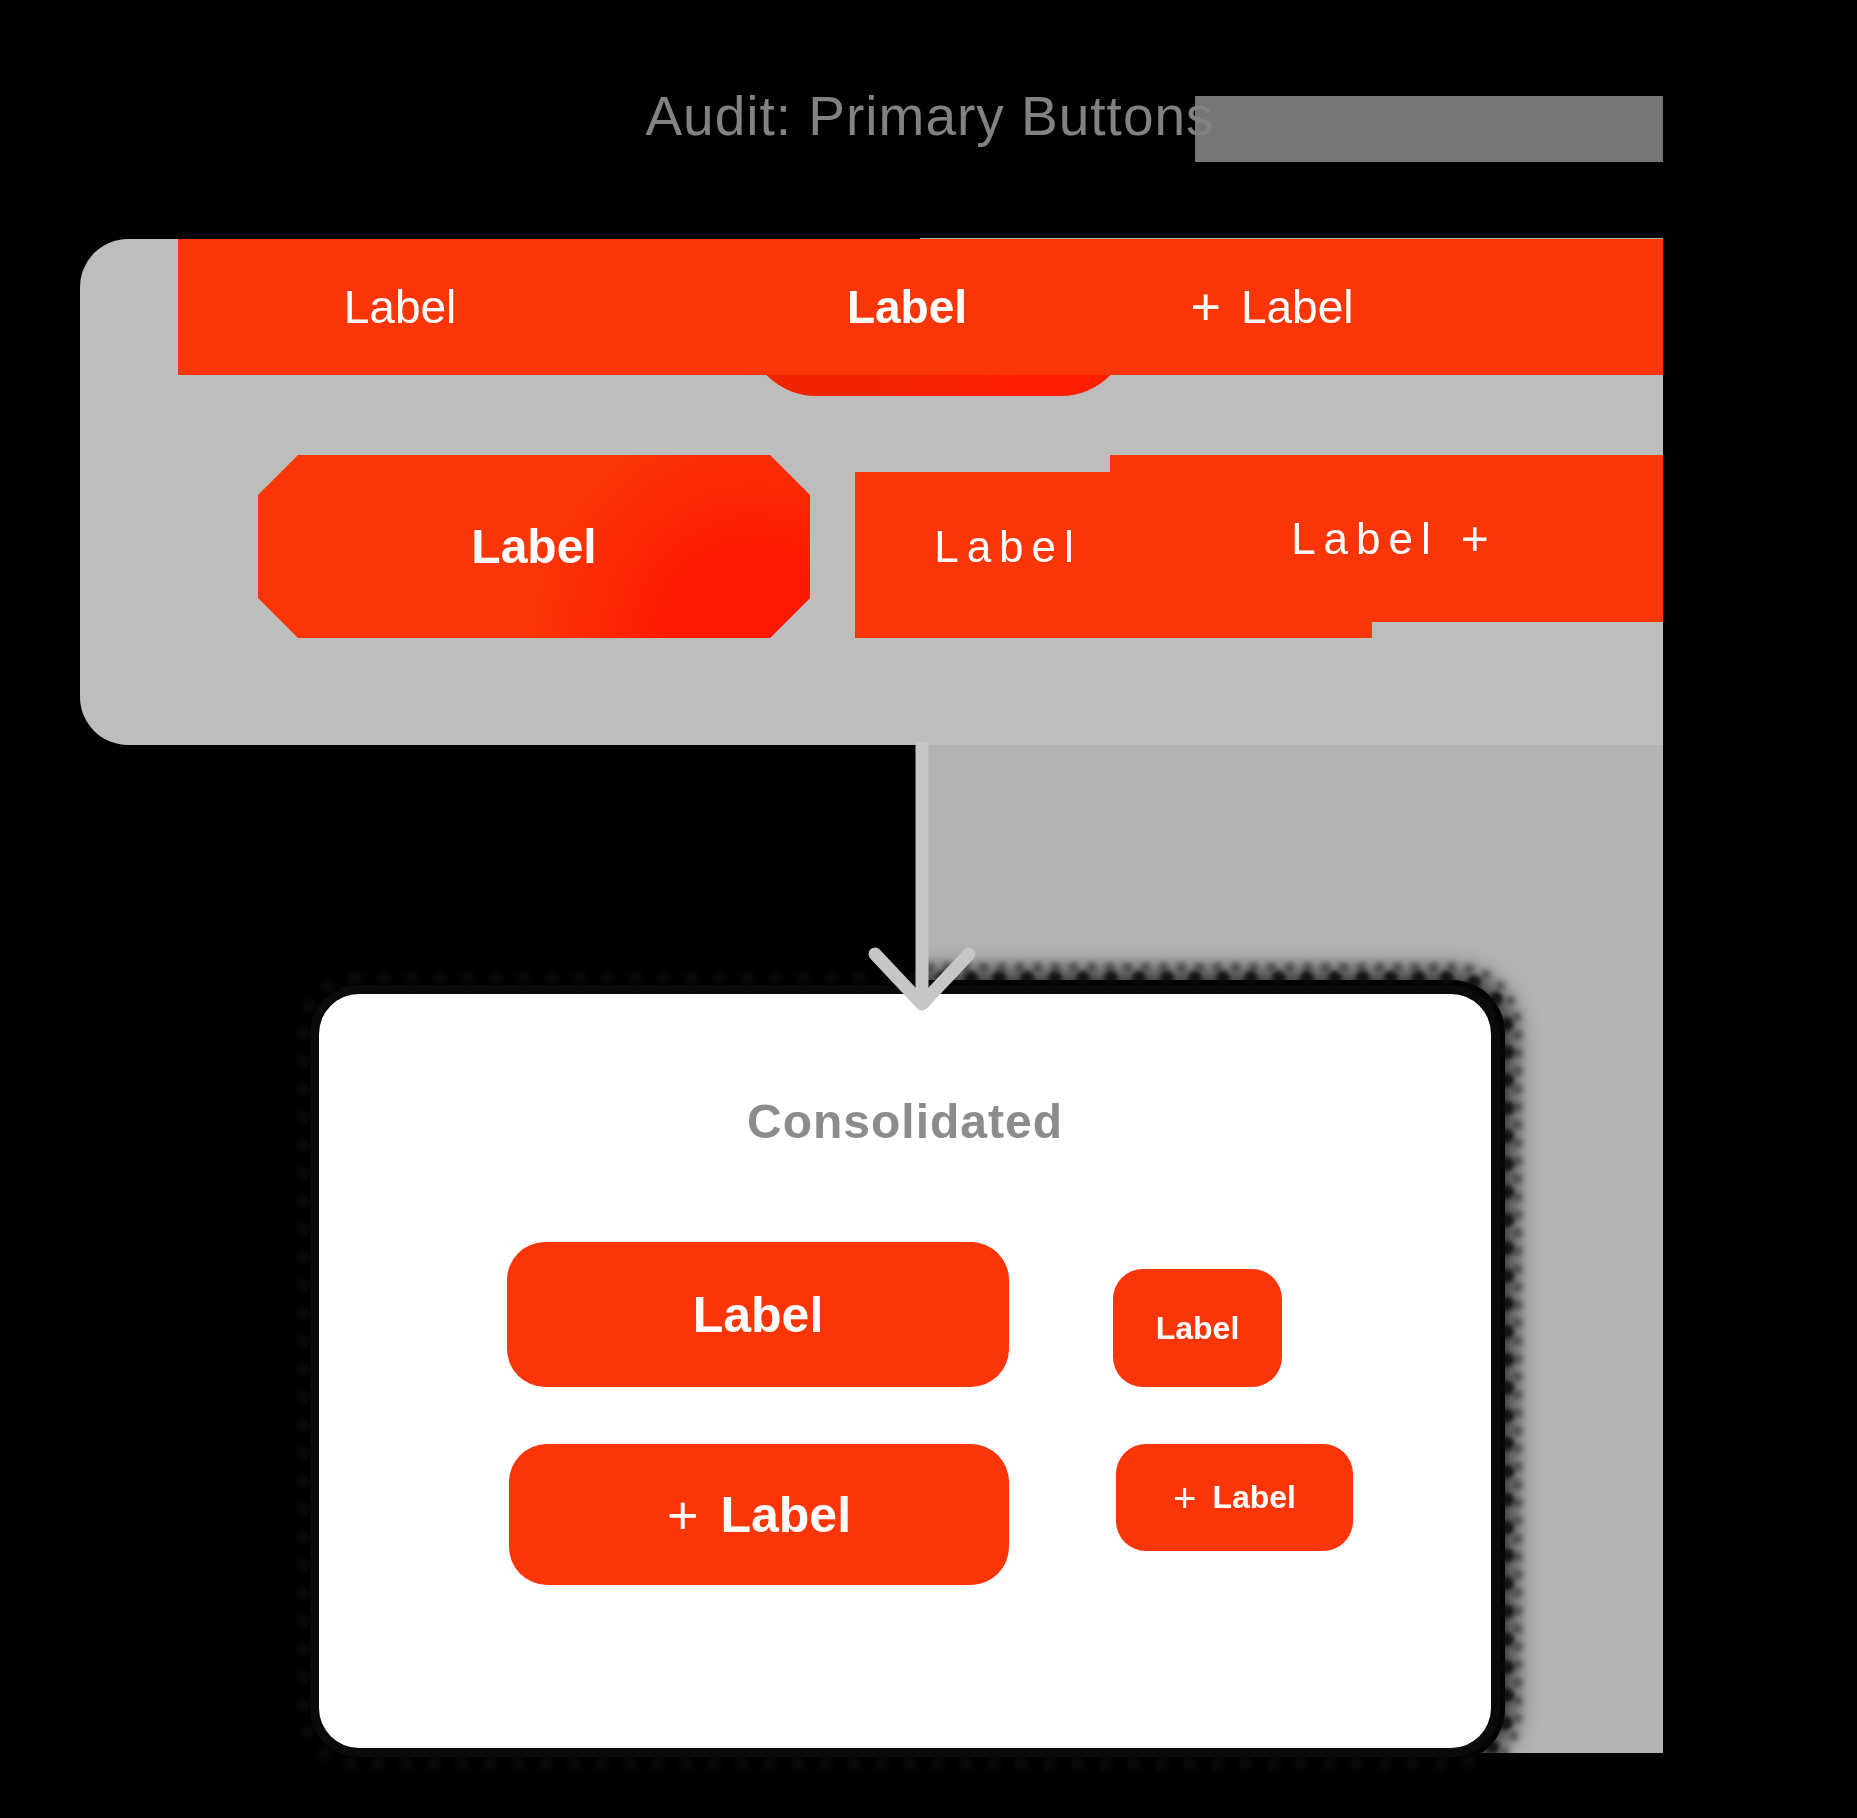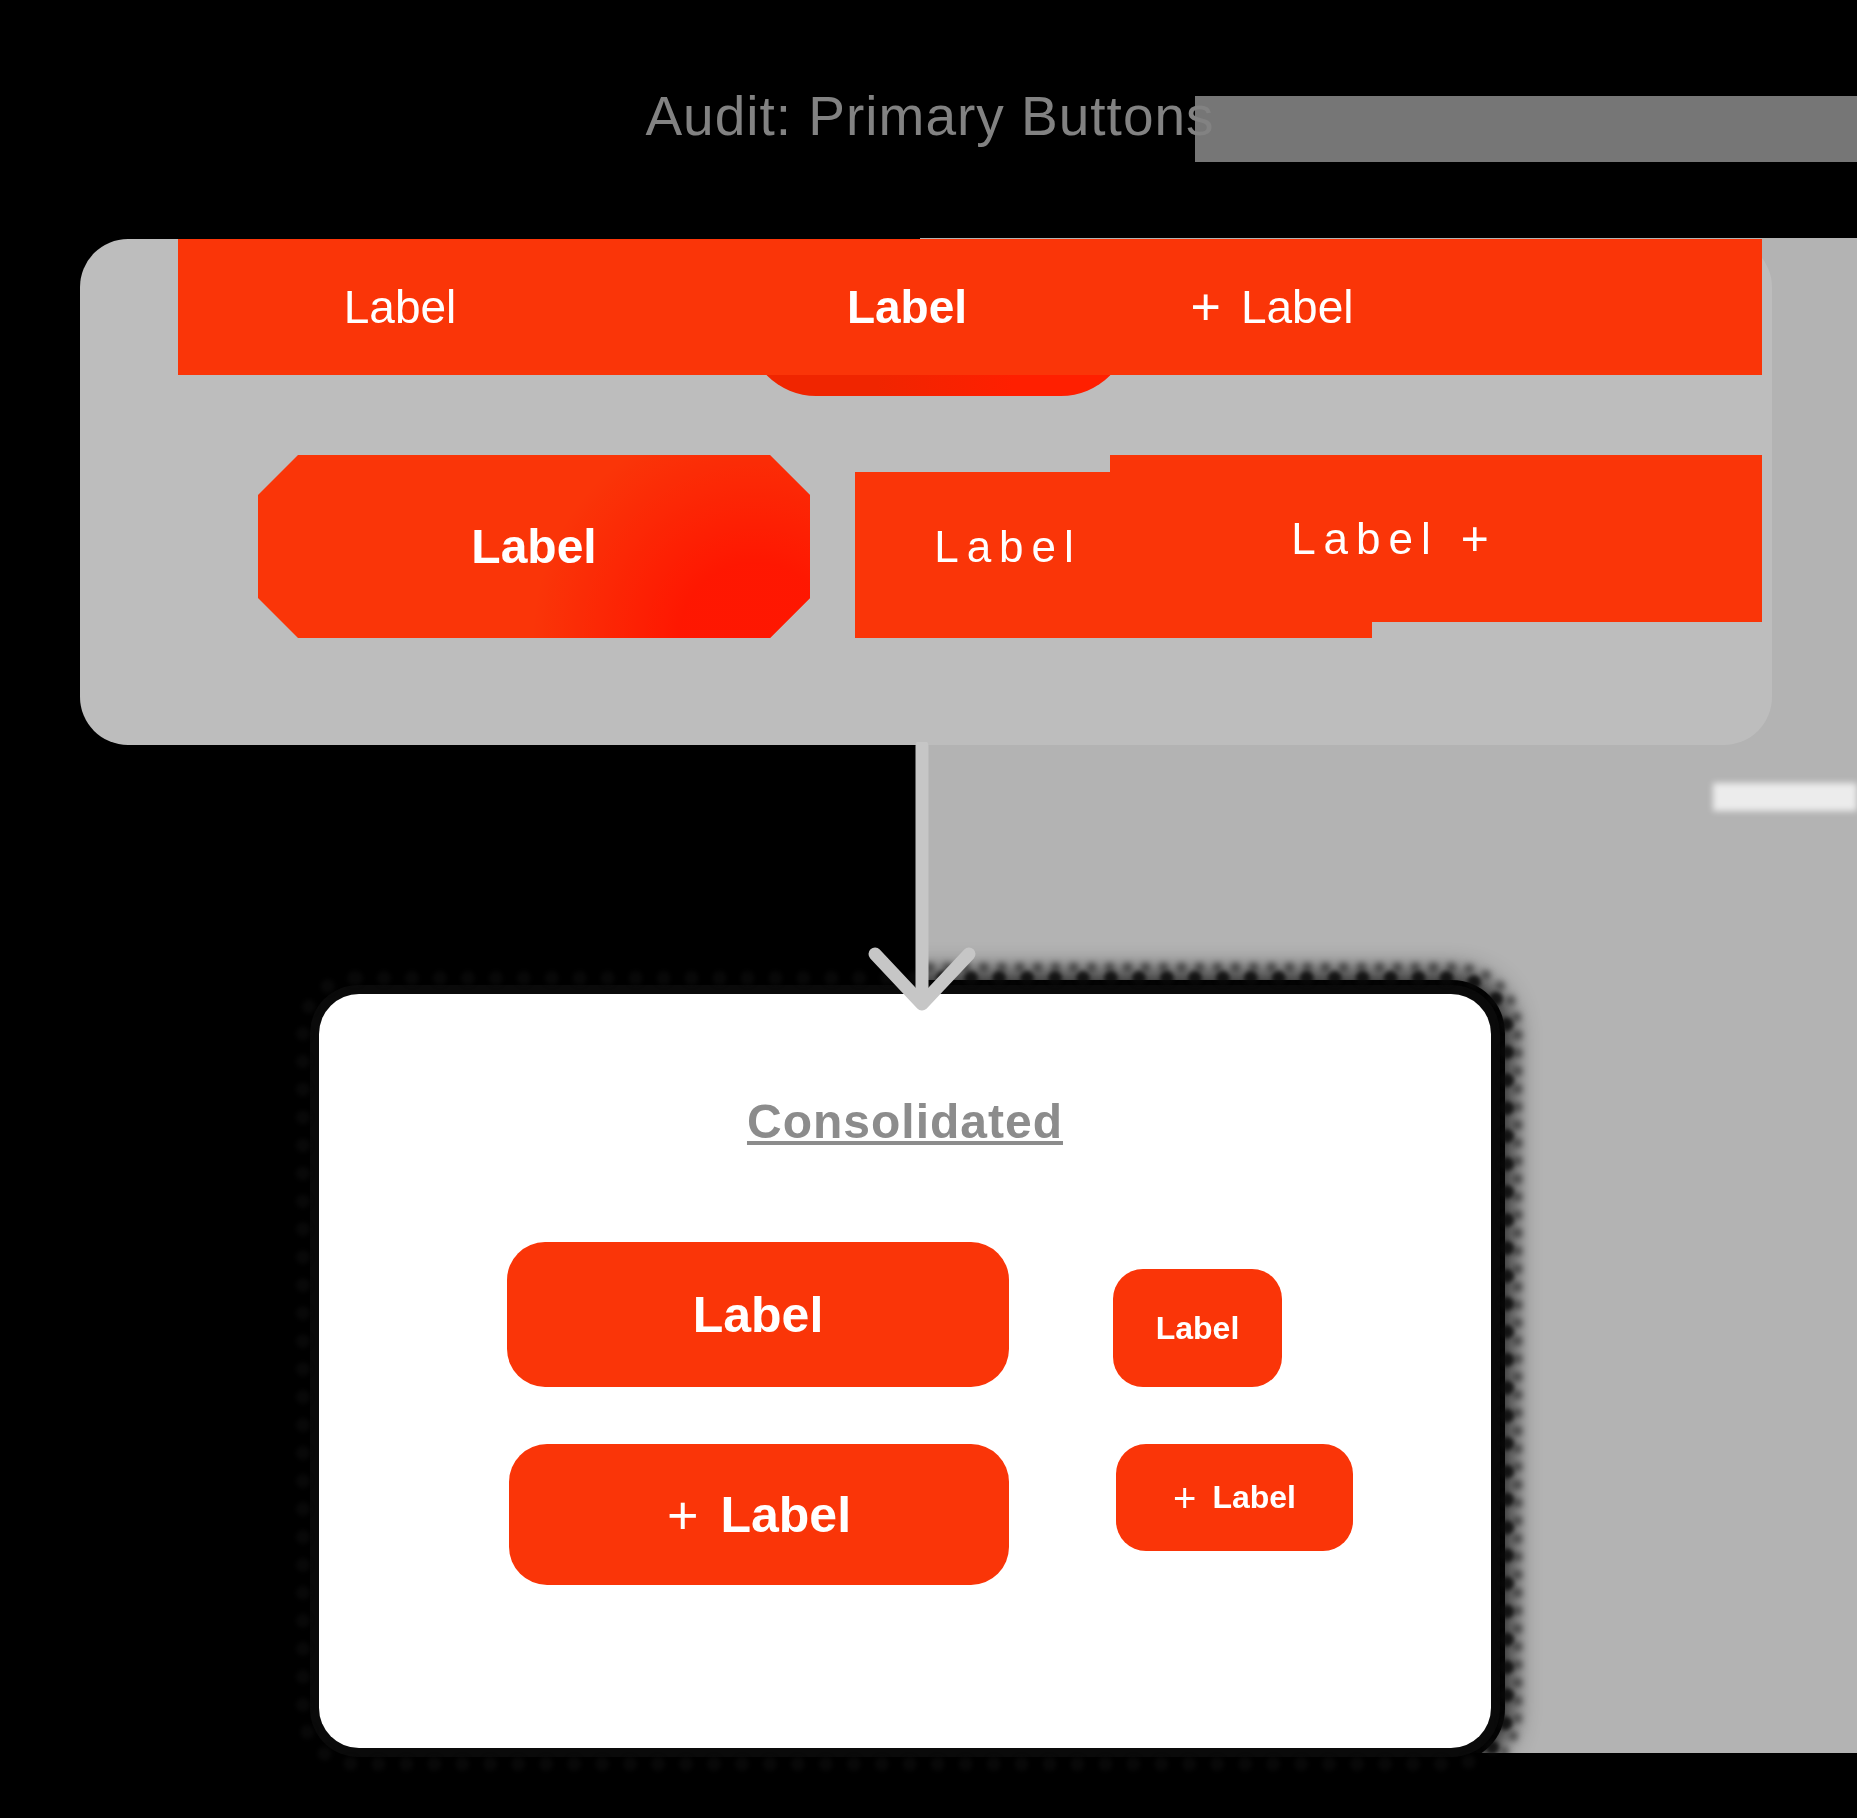--- a/index.html
+++ b/index.html
@@ -3,21 +3,21 @@
 <meta charset="utf-8">
 <style>
   :root{
     --background:#000000; --orange:#fa3508; --orange-deep:#f02500;
     --panel-light:#bdbdbd; --panel-mid:#b3b3b3; --title-band:#767676;
     --title-text:#828282; --arrow:#c6c6c6; --card-bg:#ffffff;
     --card-title:#8c8c8c; --button-text:#ffffff;
   }
   html,body{margin:0;padding:0;background:var(--background);}
   .stage{
-    position:relative;width:1857px;height:1818px;overflow:hidden;
+    position:relative;width:1663px;height:1818px;overflow:hidden;
     background:var(--background);
     font-family:"Liberation Sans", sans-serif;
   }
   .abs{position:absolute;}
 
   
   .title-band{left:1195px;top:96px;width:662px;height:66px;background:var(--title-band);z-index:1;}
   .title-text{
     left:520px;top:84px;width:820px;height:64px;line-height:64px;
     text-align:center;font-size:55px;font-weight:400;letter-spacing:1px;
@@ -62,21 +62,21 @@
   
   .card-outer{
     left:310px;top:985px;width:1190px;height:772px;border-radius:48px;background:#0a0a0a;z-index:8;
     box-shadow:0 0 0 5px rgba(0,0,0,.95), 0 0 26px 12px rgba(0,0,0,.85);
   }
   .card-grain1{position:absolute;inset:-14px;border:14px dotted rgba(10,10,10,.85);border-radius:60px;filter:blur(2px);}
   .card-grain2{position:absolute;inset:-22px;border:9px dotted rgba(0,0,0,.55);border-radius:66px;filter:blur(3px);}
   .card-inner{position:absolute;inset:9px;background:var(--card-bg);border-radius:40px;}
   .card-title{
     position:absolute;left:0;top:100px;width:100%;line-height:56px;text-align:center;
-    font-size:48px;font-weight:700;letter-spacing:1px;color:var(--card-title);text-decoration:underline;
+    font-size:48px;font-weight:700;letter-spacing:1px;color:var(--card-title);
   }
   .card-btn{position:absolute;background:var(--orange);color:var(--button-text);
     display:flex;align-items:center;justify-content:center;white-space:nowrap;}
   .cb-large-1{left:188px;top:248px;width:502px;height:145px;border-radius:38px;font-size:50px;font-weight:700;}
   .cb-small-1{left:794px;top:275px;width:169px;height:118px;border-radius:30px;font-size:32px;font-weight:700;}
   .cb-large-2{left:190px;top:450px;width:500px;height:141px;border-radius:38px;font-size:50px;font-weight:700;gap:22px;}
   .cb-large-2 .plus{font-size:54px;}
   .cb-small-2{left:797px;top:450px;width:237px;height:107px;border-radius:30px;font-size:32px;font-weight:700;gap:16px;}
   .cb-small-2 .plus{font-size:40px;}
 </style>

